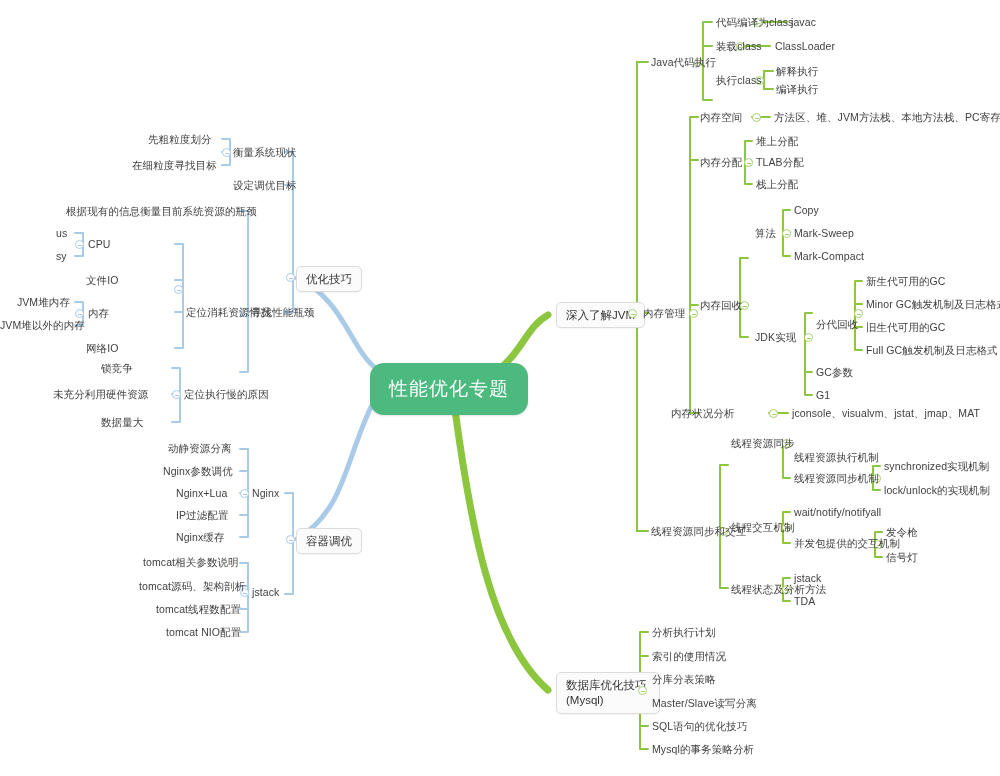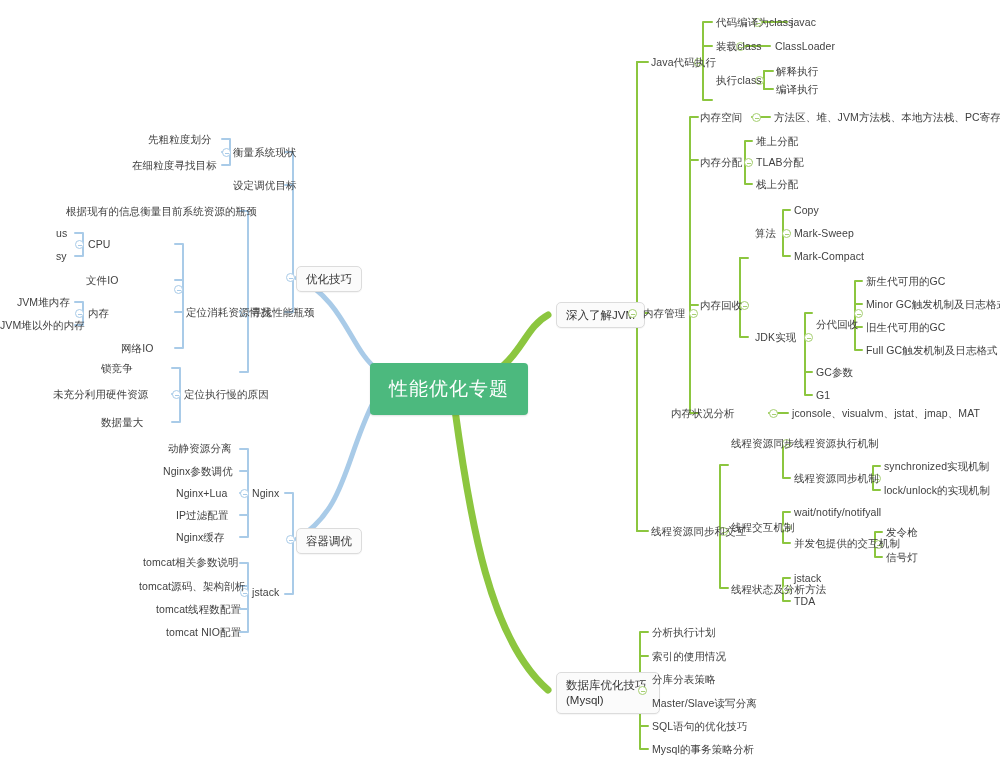--- a/index.html
+++ b/index.html
@@ -32,21 +32,21 @@
     white-space:nowrap;
     box-shadow:0 1px 1px rgba(0,0,0,.04);
     line-height:14px;
   }
   .topic.multi{white-space:normal;line-height:15px;}
   
   #root-node{
     position:absolute;
     background:#4cb97e;
     color:#ffffff;
-    border-radius:4px;
+    border-radius:14px;
     font-size:19px;
     padding:13px 19px;
     white-space:nowrap;
     letter-spacing:1px;
     box-shadow:0 1px 2px rgba(0,0,0,.12);
   }
   
   .tog{
     position:absolute;
     width:9px;height:9px;
@@ -222,21 +222,21 @@
 <div class="lbl" style="left:233px;top:146px;">衡量系统现状</div>
 <div class="lbl" style="left:233px;top:179px;">设定调优目标</div>
 <div class="lbl l" style="left:66px;top:205px;">根据现有的信息衡量目前系统资源的瓶颈</div>
 <div class="lbl l" style="left:56px;top:227px;text-align:right;">us</div>
 <div class="lbl l" style="left:56px;top:250px;">sy</div>
 <div class="lbl" style="left:88px;top:238px;">CPU</div>
 <div class="lbl l" style="left:86px;top:274px;">文件IO</div>
 <div class="lbl l" style="left:0px;top:296px;width:70px;">JVM堆内存</div>
 <div class="lbl l" style="left:0px;top:319px;width:70px;">JVM堆以外的内存</div>
 <div class="lbl" style="left:88px;top:307px;">内存</div>
-<div class="lbl l" style="left:86px;top:342px;margin-left:35px;">网络IO</div>
+<div class="lbl l" style="left:86px;top:342px;">网络IO</div>
 <div class="lbl" style="left:186px;top:306px;">定位消耗资源情况</div>
 <div class="lbl" style="left:251px;top:306px;">寻找性能瓶颈</div>
 <div class="lbl l" style="left:101px;top:362px;">锁竞争</div>
 <div class="lbl l" style="left:53px;top:388px;">未充分利用硬件资源</div>
 <div class="lbl l" style="left:101px;top:416px;">数据量大</div>
 <div class="lbl" style="left:184px;top:388px;">定位执行慢的原因</div>
 
 <div class="lbl l" style="left:168px;top:442px;">动静资源分离</div>
 <div class="lbl l" style="left:163px;top:465px;">Nginx参数调优</div>
 <div class="lbl l" style="left:176px;top:487px;">Nginx+Lua</div>
@@ -276,21 +276,21 @@
 <div class="lbl" style="left:866px;top:344px;">Full GC触发机制及日志格式</div>
 <div class="lbl" style="left:816px;top:307px;margin-top:11px;">分代回收</div>
 <div class="lbl" style="left:816px;top:366px;">GC参数</div>
 <div class="lbl" style="left:816px;top:389px;">G1</div>
 <div class="lbl" style="left:755px;top:331px;">JDK实现</div>
 <div class="lbl" style="left:700px;top:299px;">内存回收</div>
 <div class="lbl" style="left:643px;top:307px;">内存管理</div>
 <div class="lbl" style="left:660px;top:407px;margin-left:11px;">内存状况分析</div>
 <div class="lbl" style="left:792px;top:407px;">jconsole、visualvm、jstat、jmap、MAT</div>
 
-<div class="lbl" style="left:794px;top:437px;">线程资源执行机制</div>
+<div class="lbl" style="left:794px;top:451px;">线程资源执行机制</div>
 <div class="lbl" style="left:884px;top:460px;">synchronized实现机制</div>
 <div class="lbl" style="left:884px;top:484px;">lock/unlock的实现机制</div>
 <div class="lbl" style="left:794px;top:472px;">线程资源同步机制</div>
 <div class="lbl" style="left:731px;top:437px;">线程资源同步</div>
 <div class="lbl" style="left:794px;top:506px;">wait/notify/notifyall</div>
 <div class="lbl" style="left:886px;top:526px;">发令枪</div>
 <div class="lbl" style="left:886px;top:551px;">信号灯</div>
 <div class="lbl" style="left:794px;top:537px;">并发包提供的交互机制</div>
 <div class="lbl" style="left:731px;top:521px;">线程交互机制</div>
 <div class="lbl" style="left:794px;top:572px;">jstack</div>

